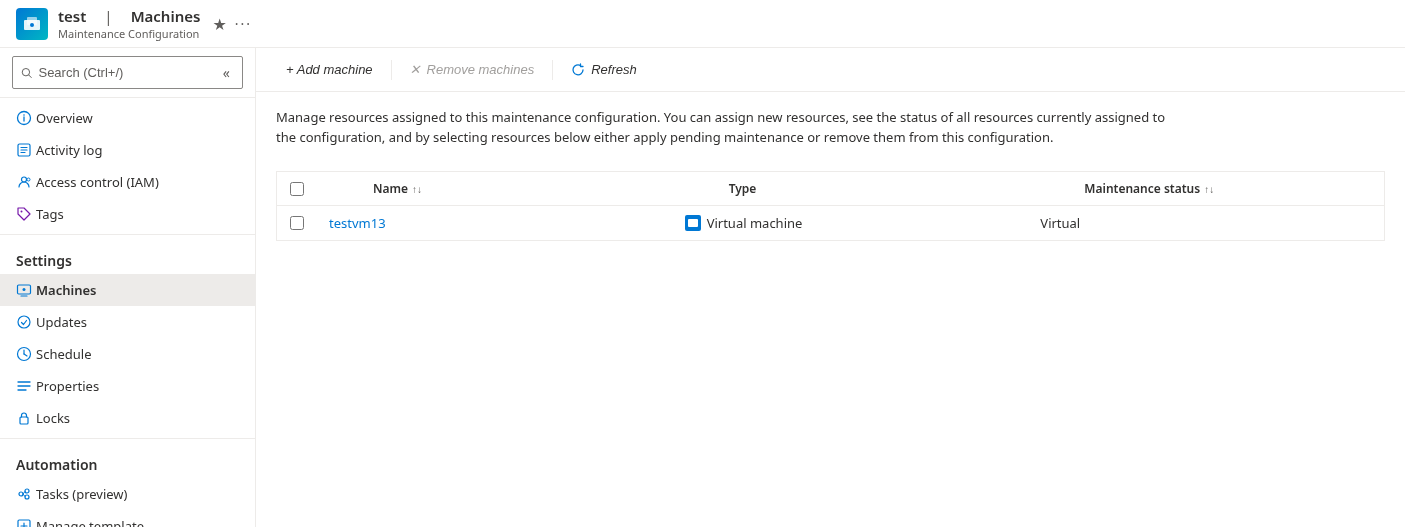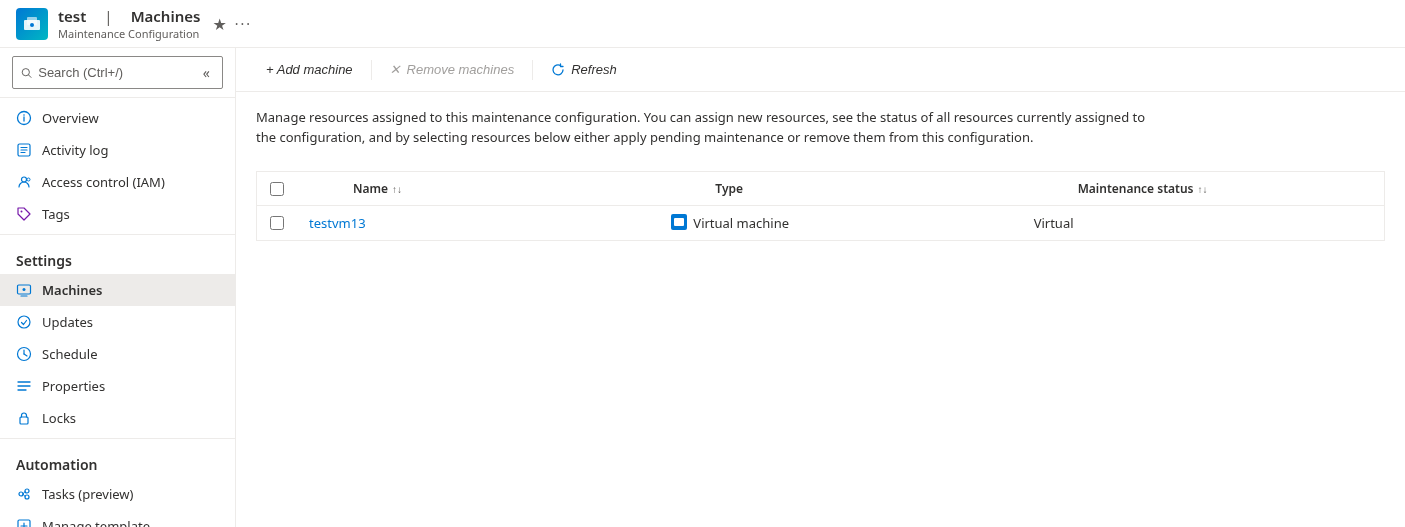--- a/index.html
+++ b/index.html
@@ -14,29 +14,29 @@
     .header-title .separator { color: #605e5c; font-weight: 400; }
     .header-subtitle { font-size: 11px; color: #605e5c; }
     .header-actions { display: flex; align-items: center; gap: 8px; margin-left: 12px; }
     .header-star { color: #605e5c; font-size: 16px; cursor: pointer; }
     .header-more { color: #605e5c; font-size: 14px; cursor: pointer; letter-spacing: 2px; }
 
     
     .app-body { display: flex; flex: 1; overflow: hidden; }
 
     
-    .sidebar { width: 236px; border-right: 1px solid #edebe9; display: flex; flex-direction: column; overflow-y: auto; flex-shrink: 0; background: #fff; }
+    .sidebar { width: 256px; border-right: 1px solid #edebe9; display: flex; flex-direction: column; overflow-y: auto; flex-shrink: 0; background: #fff; }
     .sidebar-search { padding: 8px 12px; border-bottom: 1px solid #edebe9; }
     .sidebar-search-box { display: flex; align-items: center; border: 1px solid #8a8886; border-radius: 2px; padding: 4px 8px; gap: 6px; background: #fff; }
     .sidebar-search-box input { border: none; outline: none; font-size: 13px; color: #323130; width: 100%; background: transparent; }
     .sidebar-search-box input::placeholder { color: #605e5c; }
     .sidebar-collapse-btn { margin-left: auto; color: #605e5c; cursor: pointer; font-size: 14px; padding: 2px 4px; }
 
     .sidebar-nav { flex: 1; overflow-y: auto; padding: 4px 0; }
-    .nav-item { display: flex; align-items: center; padding: 7px 16px; cursor: pointer; gap: 10px; color: #323130; font-size: 13px; text-decoration: none; }
+    .nav-item { display: flex; align-items: center; padding: 7px 16px; cursor: pointer; gap: 4px; color: #323130; font-size: 13px; text-decoration: none; }
     .nav-item.active { background: #edebe9; font-weight: 600; }
     .nav-icon { width: 16px; height: 16px; display: flex; align-items: center; justify-content: center; flex-shrink: 0; }
     .section-label { padding: 12px 16px 4px 16px; font-size: 14px; font-weight: 600; color: #323130; text-transform: none; }
     .section-divider { height: 1px; background: #edebe9; margin: 4px 0; }
 
     
     .main { flex: 1; overflow: auto; display: flex; flex-direction: column; }
     .toolbar { display: flex; align-items: center; padding: 8px 20px; border-bottom: 1px solid #edebe9; gap: 4px; }
     .toolbar-btn { display: flex; align-items: center; gap: 6px; padding: 6px 10px; background: none; border: none; cursor: pointer; font-size: 13px; color: #323130; border-radius: 2px; font-style: italic; }
     .toolbar-btn.disabled { color: #a19f9d; cursor: default; }
@@ -44,21 +44,21 @@
 
     .content { padding: 16px 20px; flex: 1; }
     .description { font-size: 13px; color: #323130; line-height: 1.5; max-width: 900px; margin-bottom: 24px; }
 
     
     .table-container { border: 1px solid #edebe9; }
     .table-header-row { display: grid; grid-template-columns: 40px 1fr 1fr 1fr; background: #fff; border-bottom: 1px solid #edebe9; gap: 44px; }
     .table-row { display: grid; grid-template-columns: 40px 1fr 1fr 1fr; border-bottom: 1px solid #edebe9; }
     .table-row:last-child { border-bottom: none; }
     .th { padding: 8px 12px; font-size: 12px; font-weight: 600; color: #323130; display: flex; align-items: center; gap: 4px; }
-    .td { padding: 8px 12px; font-size: 13px; color: #323130; display: flex; align-items: flex-start; gap: 6px; }
+    .td { padding: 8px 12px; font-size: 13px; color: #323130; display: flex; align-items: center; gap: 6px; }
     .td a { color: #0078d4; text-decoration: none; }
     .sort-icon { font-size: 10px; color: #605e5c; }
     .checkbox-cell { display: flex; align-items: center; justify-content: center; padding: 8px; }
     input[type="checkbox"] { width: 14px; height: 14px; cursor: pointer; }
 
     
     .vm-icon { width: 16px; height: 16px; background: #0078d4; display: flex; align-items: center; justify-content: center; border-radius: 2px; flex-shrink: 0; }
     .vm-icon-inner { width: 10px; height: 8px; background: #fff; border-radius: 1px; }
 
     

